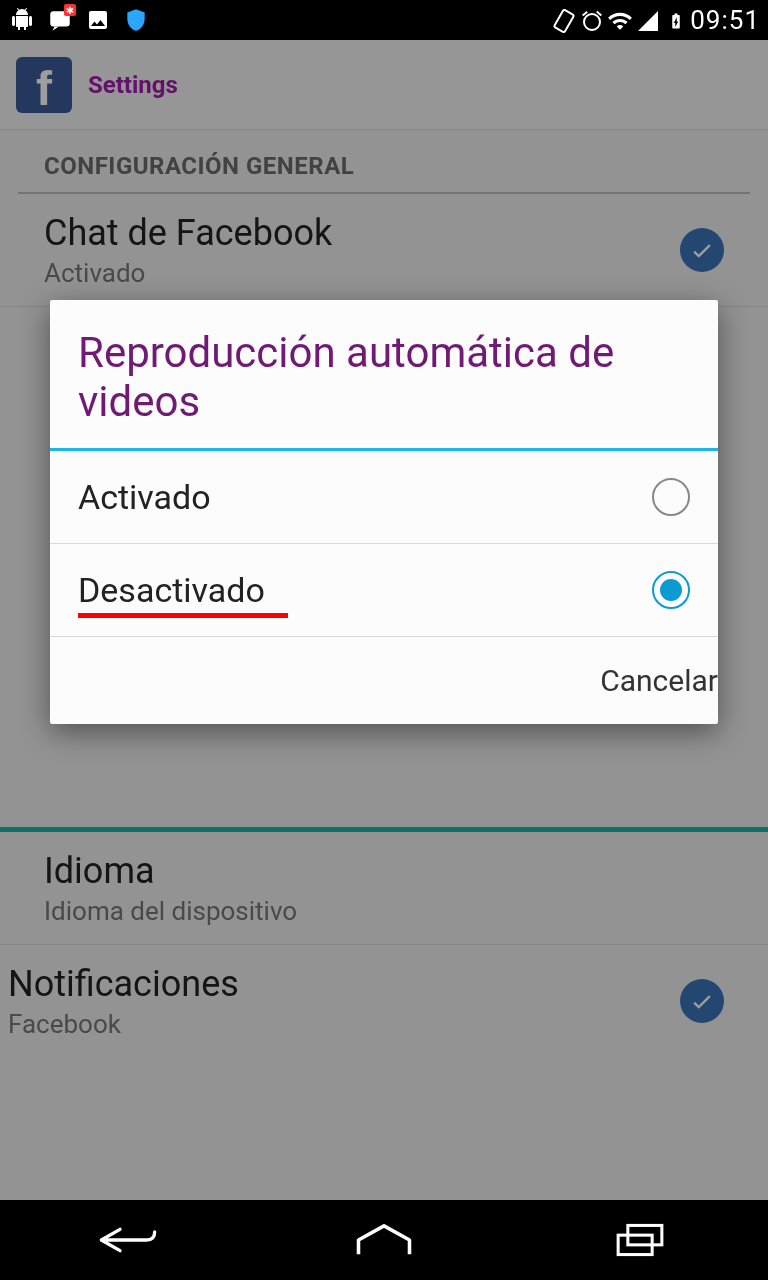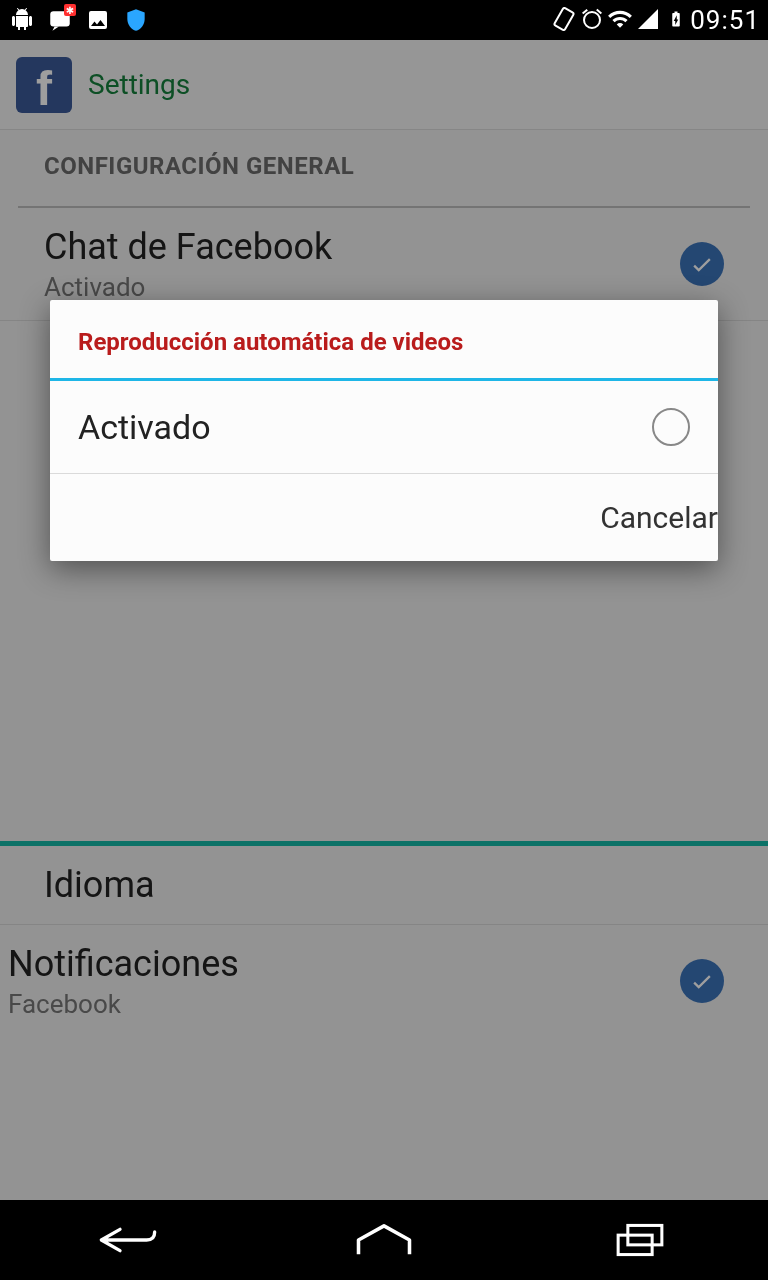--- a/index.html
+++ b/index.html
@@ -6,45 +6,45 @@
   html, body { width: 768px; height: 1280px; font-family: Roboto, Arial, sans-serif; overflow: hidden; background: #000; }
   .screen { position: relative; width: 768px; height: 1280px; background: #eee; }
 
   
   .status-bar {
     position: absolute; top: 0; left: 0; right: 0; height: 40px;
     background: #000; color: #fff; display: flex; align-items: center;
     padding: 0 8px; font-size: 24px;
   }
   .status-left { display: flex; align-items: center; gap: 10px; }
-  .status-right { margin-left: auto; display: flex; align-items: flex-start; }
+  .status-right { margin-left: auto; display: flex; align-items: flex-end; }
   .st-icon { width: 28px; height: 28px; display: inline-flex; align-items: center; justify-content: center; }
   .clock-text { font-size: 26px; letter-spacing: 1px; }
 
   
   .app-body { position: absolute; top: 40px; left: 0; right: 0; bottom: 80px; background: #eeeeee; overflow: hidden; }
 
   
   .app-bar {
     height: 90px; background: #f3f3f3; border-bottom: 1px solid #d8d8d8;
     display: flex; align-items: center; padding: 0 16px; gap: 16px;
   }
   .fb-icon {
     width: 56px; height: 56px; background: #3b5998; border-radius: 6px;
     display: flex; align-items: flex-end; justify-content: center;
     color: #fff; font-weight: bold; font-size: 48px; font-family: Arial, sans-serif;
     line-height: 1;
   }
-  .app-bar-title { font-size: 28px; color: #15803d; }
+  .app-bar-title { font-size: 24px; color: #a21caf; font-weight: bold; }
 
   
   .settings-list { position: absolute; top: 90px; left: 0; right: 0; bottom: 0; overflow: hidden; }
   .section-header {
     font-size: 24px; font-weight: bold; color: #6b6b6b;
-    padding: 22px 26px 26px 26px;
+    padding: 22px 26px 12px 26px;
     border-bottom: 2px solid #bcbcbc; margin: 0 18px;
     letter-spacing: 0.5px;
   }
   .setting-row {
     padding: 18px 44px; display: flex; align-items: center;
     border-bottom: 1px solid #d7d7d7;
   }
   .setting-row .labels { flex: 1; }
   .setting-title { font-size: 36px; color: #222; }
   .setting-sub   { font-size: 26px; color: #777; margin-top: 4px; }
@@ -55,22 +55,22 @@
 
   
   .scrim { position: absolute; top: 40px; left: 0; right: 0; bottom: 80px; background: rgba(0,0,0,0.38); }
 
   
   .dialog {
     position: absolute; left: 50px; right: 50px; top: 300px;
     background: #fcfcfc; border-radius: 2px; box-shadow: 0 8px 30px rgba(0,0,0,0.45);
   }
   .dialog-title {
-    font-size: 24px; color: #b91c1c; padding: 28px 28px 22px 28px;
-    border-bottom: 3px solid #1eb6e7; font-weight: 700;
+    font-size: 42px; color: #701a75; padding: 28px 28px 22px 28px;
+    border-bottom: 3px solid #1eb6e7; font-weight: 400;
   }
   .option-row {
     display: flex; align-items: center; padding: 26px 28px;
     border-bottom: 1px solid #dadada; font-size: 34px; color: #222;
   }
   .option-row .option-label { flex: 1; position: relative; }
   .underline-red { position: absolute; left: 0; bottom: -8px; width: 210px; height: 5px; background: #ff0000; }
   .radio {
     width: 38px; height: 38px; border: 2px solid #888; border-radius: 50%;
     display: flex; align-items: center; justify-content: center;
@@ -170,20 +170,21 @@
               <path d="M9 16.2l-3.5-3.5L4 14.2l5 5 11-11-1.5-1.5z"></path>
             </svg>
         </div>
       </div>
 
       <div style="height:520px"></div>
 
       <div class="setting-row" style="border-top:5px solid #14b8a6;">
         <div class="labels">
           <div class="setting-title">Idioma</div>
+          <div class="setting-sub">Idioma del dispositivo</div>
         </div>
       </div>
 
 
       <div class="setting-row" style="border-bottom:none;padding-left:8px;">
         <div class="labels">
           <div class="setting-title">Notificaciones</div>
           <div class="setting-sub">Facebook</div>
         </div>
         <div class="check-badge">
@@ -202,20 +203,29 @@
     <div class="dialog-title">Reproducción automática de videos</div>
 
     <div class="option-row">
       <div class="option-label">Activado</div>
       <div class="radio">
           <span class="dot"></span>
         </div>
     </div>
 
 
+    <div class="option-row">
+      <div class="option-label">
+        <span>Desactivado</span>
+        <span class="underline-red"></span>
+      </div>
+      <div class="radio selected">
+          <span class="dot"></span>
+        </div>
+    </div>
 
     <div class="dialog-cancel">Cancelar</div>
   </div>
 
   <div class="nav-bar">
     <div class="nav-btn">
       <svg viewBox="0 0 48 24" width="70" height="32" fill="none" stroke="#fff" stroke-width="2.5" stroke-linejoin="round" stroke-linecap="round">
         <path d="M18 4 L4 12 L18 20 M4 12 H38 C42 12 44 10 44 6"></path>
       </svg>
     </div>

